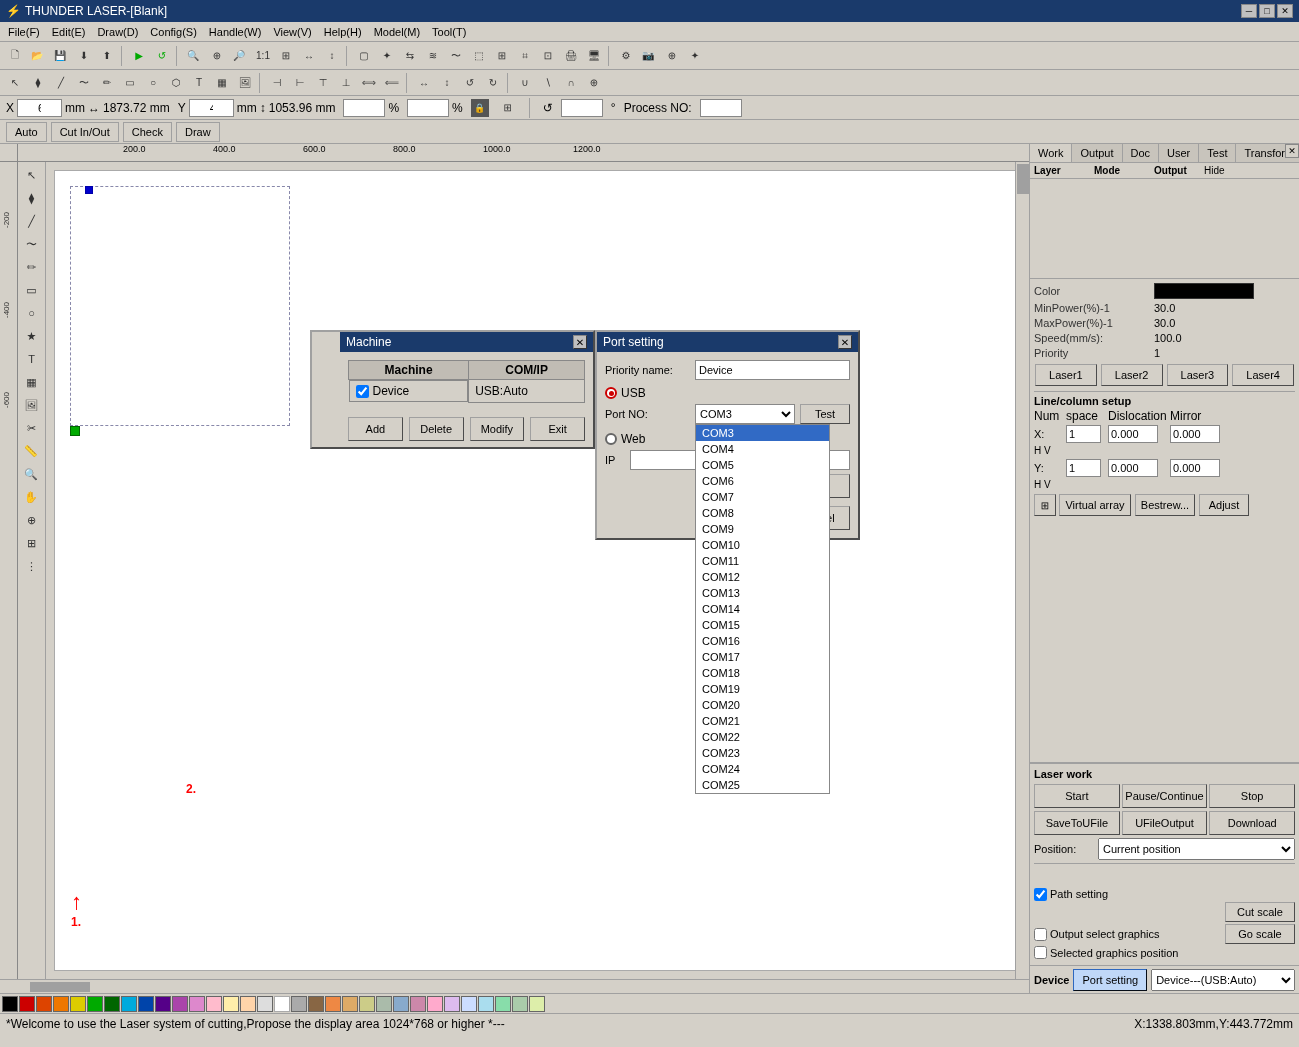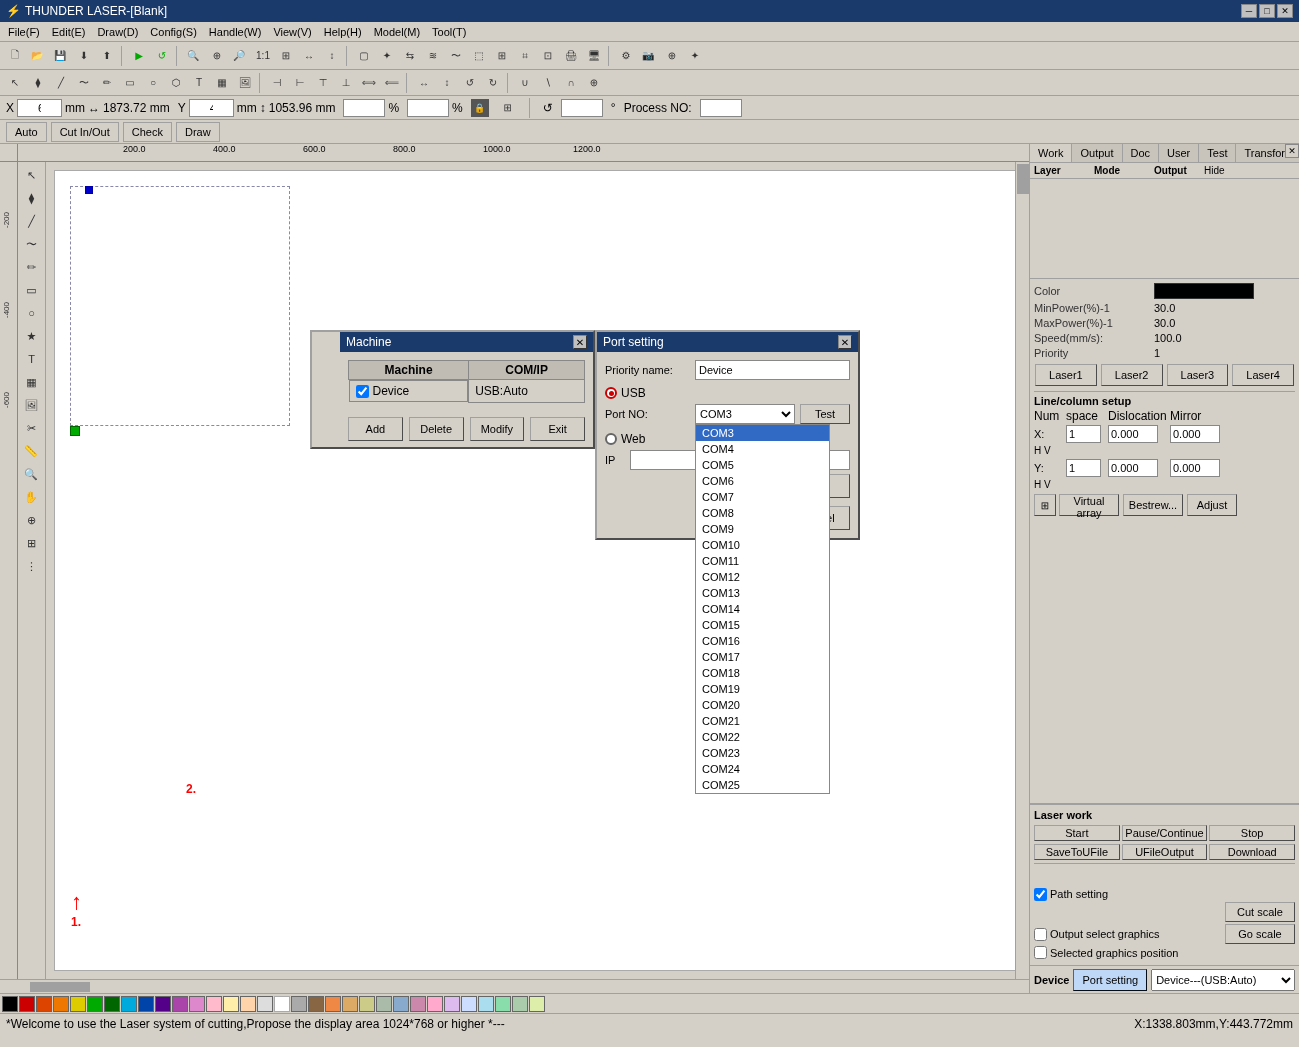--- a/index.html
+++ b/index.html
@@ -140,21 +140,21 @@
     }
 
     
     #laserwork {
       border-top: 2px solid #a0a0a0;
       padding: 4px;
     }
     .lw-title { font-size: 11px; font-weight: bold; margin-bottom: 4px; }
     .lw-row { display: flex; gap: 2px; margin-bottom: 3px; }
     .lw-btn {
-      flex: 1; height: 16px;
+      flex: 1; height: 24px;
       background: #d4d0c8; border: 1px outset #a0a0a0;
       cursor: pointer; font-size: 11px;
     }
     .lw-select { flex: 1; height: 22px; font-size: 11px; }
     .lw-position { display: flex; align-items: center; gap: 4px; margin-bottom: 3px; }
     .lw-pos-label { font-size: 11px; width: 60px; }
     .checkbox-row { display: flex; align-items: center; gap: 3px; margin-bottom: 2px; font-size: 11px; }
 
     
     #devicebar {
@@ -639,37 +639,45 @@
       </div>
       <div style="display:grid;grid-template-columns:30px 40px 60px 55px;gap:2px;align-items:center;margin-bottom:3px;">
         <span style="font-size:11px;">Y:</span>
         <input class="panel-input" style="width: 35px;" value="1">
         <input class="panel-input" style="width: 50px;" value="0.000">
         <input class="panel-input" style="width: 50px;" value="0.000">
         <span style="font-size:10px;">H V</span>
       </div>
       <div style="display:flex;gap:2px;align-items:center;margin-bottom:3px;">
         <div style="width:22px;height:22px;background:#d4d0c8;border:1px outset #a0a0a0;display:flex;align-items:center;justify-content:center;font-size:10px;cursor:pointer;">⊞</div>
-        <button class="panel-btn" style="flex:none;width:60px;">Virtual array</button>
+        <button class="panel-btn" style="flex:none;width:72px;">Virtual array</button>
         <button class="panel-btn" style="flex:none;width:60px;">Bestrew...</button>
         <button class="panel-btn" style="flex:none;width:50px;">Adjust</button>
       </div>
     </div>
 
     <div id="laserwork">
       <div class="lw-title">Laser work</div>
       <div class="lw-row">
         <button class="lw-btn">Start</button>
         <button class="lw-btn">Pause/Continue</button>
         <button class="lw-btn">Stop</button>
       </div>
       <div class="lw-row">
         <button class="lw-btn">SaveToUFile</button>
         <button class="lw-btn">UFileOutput</button>
         <button class="lw-btn">Download</button>
+      </div>
+      <div class="lw-position">
+        <span class="lw-pos-label">Position:</span>
+        <select class="lw-select">
+          <option>Current position</option>
+          <option>Absolute origin</option>
+          <option>Machine zero</option>
+        </select>
       </div>
       <div style="height:1px;background:#a0a0a0;margin:2px 0;"></div>
       <div class="checkbox-row">
         <input type="checkbox" checked="" style="">
         <span class="checkbox-label">Path setting</span>
         <button class="lw-btn" style="width:70px;height:20px;margin-left:auto;flex:none;margin-top:36px;">Cut scale</button>
       </div>
       <div class="checkbox-row">
         <input type="checkbox" style="">
         <span class="checkbox-label">Output select graphics</span>

